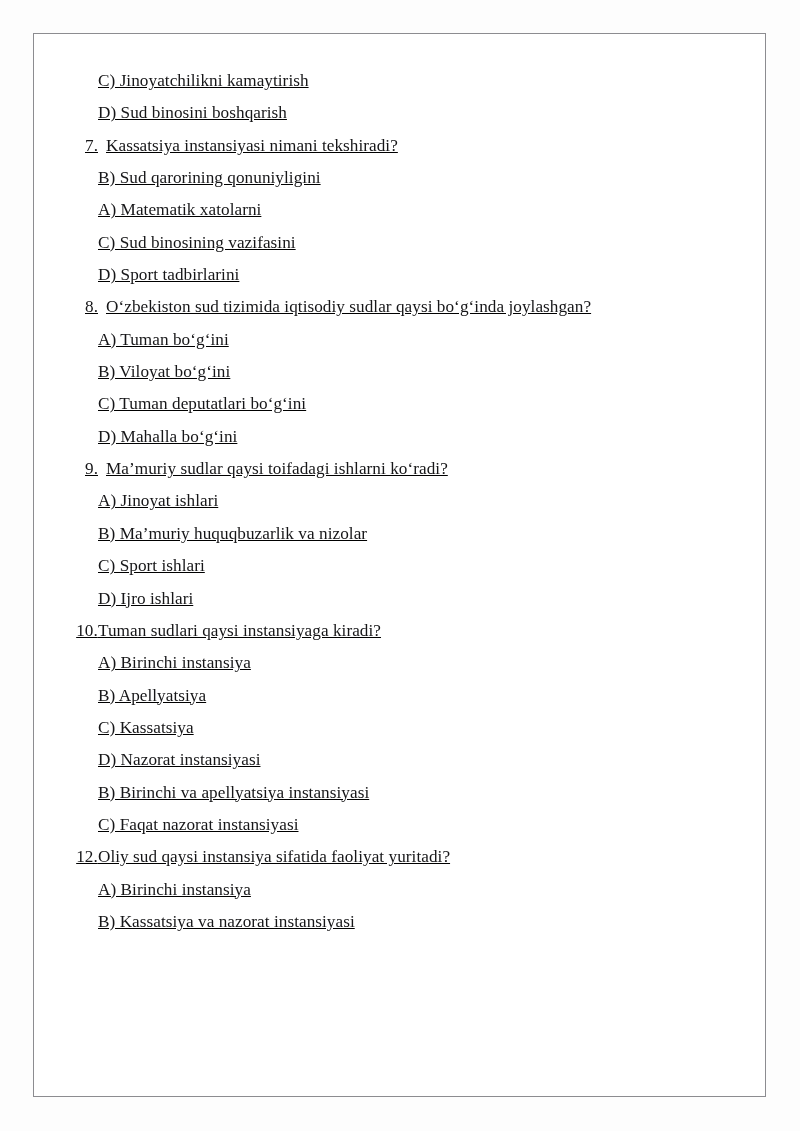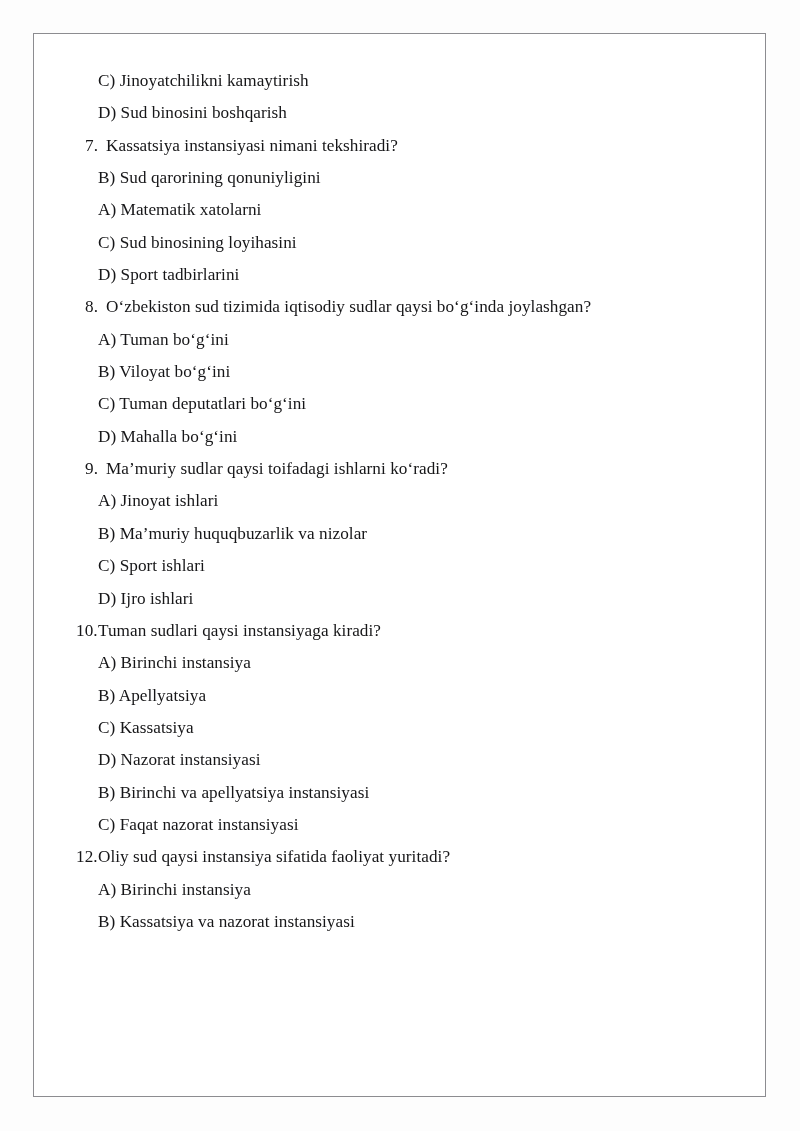--- a/index.html
+++ b/index.html
@@ -24,20 +24,21 @@
     background: #ffffff;
     border: 1px solid #8c8c90;
     box-shadow: 0 0 0 0 rgba(0,0,0,0);
   }
 
   .content {
     position: absolute;
     left: 42px;
     top: 31px;
     right: 10px;
+    text-decoration: underline;
   }
 
   .line {
     font-size: 17.2px;
     line-height: 32.35px;
     color: #161618;
     white-space: nowrap;
     letter-spacing: 0.05px;
   }
 
@@ -47,21 +48,21 @@
     align-items: baseline;
   }
   .q-num {
     width: 22px;
     flex: 0 0 22px;
     text-align: right;
     color: #161618;
   }
   .q-num.wide {
     
-    text-align: left;
+    text-align: center;
     width: 22px;
     flex: 0 0 22px;
   }
   .q-text {
     padding-left: 0;
   }
   .q-row .q-num:not(.wide) + .q-text {
     padding-left: 8px;
   }
 
@@ -76,21 +77,21 @@
 <div class="page-sheet">
   <div class="content">
       <div class="line opt-row">C) Jinoyatchilikni kamaytirish</div>
       <div class="line opt-row">D) Sud binosini boshqarish</div>
       <div class="line q-row">
         <span class="q-num">7.</span>
         <span class="q-text">Kassatsiya instansiyasi nimani tekshiradi?</span>
       </div>
       <div class="line opt-row">B) Sud qarorining qonuniyligini</div>
       <div class="line opt-row">A) Matematik xatolarni</div>
-      <div class="line opt-row">C) Sud binosining loyihasini</div>
+      <div class="line opt-row">C) Sud binosining vazifasini</div>
       <div class="line opt-row">D) Sport tadbirlarini</div>
       <div class="line q-row">
         <span class="q-num">8.</span>
         <span class="q-text">Oʻzbekiston sud tizimida iqtisodiy sudlar qaysi boʻgʻinda joylashgan?</span>
       </div>
       <div class="line opt-row">A) Tuman boʻgʻini</div>
       <div class="line opt-row">B) Viloyat boʻgʻini</div>
       <div class="line opt-row">C) Tuman deputatlari boʻgʻini</div>
       <div class="line opt-row">D) Mahalla boʻgʻini</div>
       <div class="line q-row">

